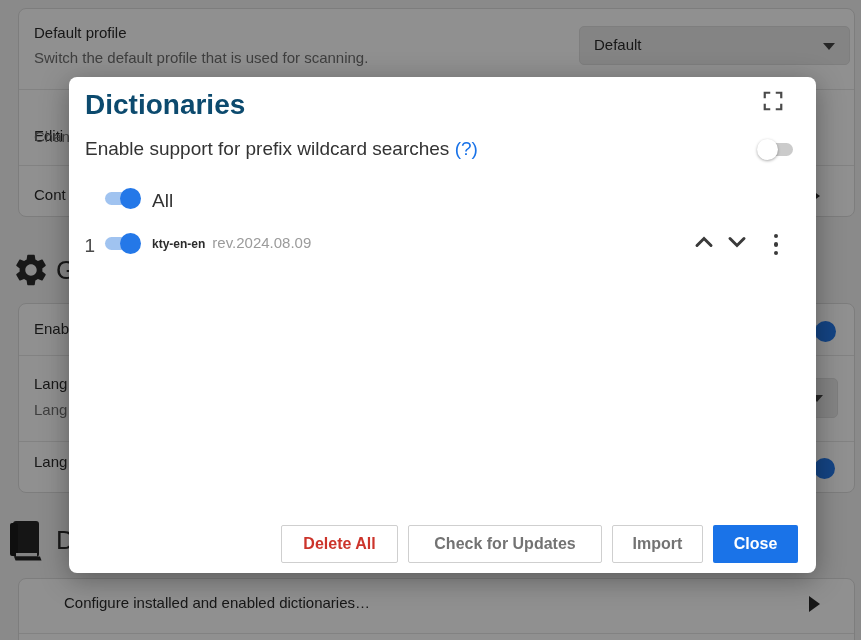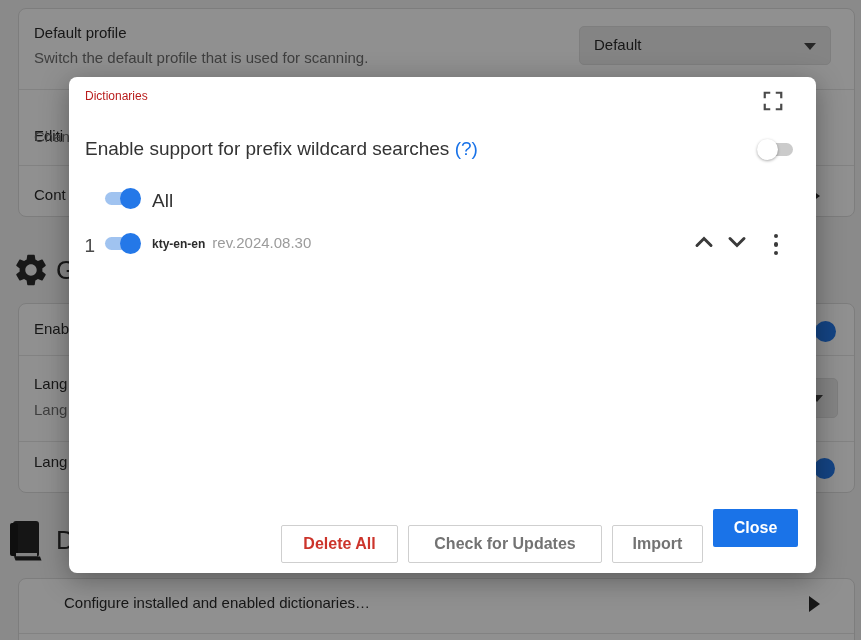--- a/index.html
+++ b/index.html
@@ -29,21 +29,21 @@
   .toggle .thumb { position:absolute; top:0; width:21px; height:21px; border-radius:50%; }
   .toggle.on  .track { background:#a0c3f0; }
   .toggle.on  .thumb { left:17px; background:#2478e8; }
   .toggle.off .track { background:#cbcbcb; }
   .toggle.off .thumb { left:0; background:#ffffff; box-shadow:0 1px 3px rgba(0,0,0,0.35); }
 
   
   .overlay { position:absolute; inset:0; background:rgba(0,0,0,0.43); z-index:5; }
   .modal { position:absolute; left:69px; top:77px; width:747px; height:496px; background:#ffffff;
            border-radius:8px; box-shadow:0 6px 28px rgba(0,0,0,0.35); z-index:10; }
-  .modal-title { position:absolute; left:16px; top:12px; font-size:12px; color:#b91c1c; }
+  .modal-title { position:absolute; left:16px; top:12px; font-size:28px; color:#0c4a6e;font-weight:bold; }
   .icon-btn { position:absolute; background:none; border:none; cursor:pointer; padding:0; }
   .m-label { font-size:19px; color:#333333; }
   .link { color:#1a73e8; }
   .dict-name { font-size:12px; font-weight:bold; color:#2b2b2b; }
   .dict-rev { font-size:15px; color:#9b9b9b; margin-left:7px; }
   .kebab-dot { display:block; width:4.5px; height:4.5px; border-radius:50%; background:#3a3a3a; margin:4px auto 0; }
   .kebab-dot:first-child { margin-top:1px; }
 
   .btn { position:absolute; height:38px; border-radius:2px; border:1px solid #cfcfcf; background:#ffffff;
          font-family:Liberation Sans, sans-serif; font-size:16px; font-weight:bold; cursor:pointer; }
@@ -55,21 +55,21 @@
 <body>
 
 <div class="page">
 
   <div class="card" style="left:18px; top:8px; width:837px; height:209px;">
     <div class="divider" style="top:80px;"></div>
     <div class="divider" style="top:156px;"></div>
 
     <span class="row-title" style="left:15px; top:15px;">Default profile</span>
     <span class="row-desc" style="left:15px; top:40px;">Switch the default profile that is used for scanning.</span>
-    <div class="select" style="left:560px; top:17px; width:252px; height:39px;text-align:right;">
+    <div class="select" style="left:560px; top:17px; width:271px; height:39px;text-align:right;">
       <span class="sel-val">Default</span>
       <span class="caret-down"></span>
     </div>
 
     <span class="row-title" style="left:15px; top:94px;margin-top:24px;">Editi</span>
     <span class="row-desc" style="left:15px; top:119px;">Chan</span>
 
     <span class="row-title" style="left:15px; top:177px;">Cont</span>
     <span class="chev-right" style="left:790px; top:179px;"></span>
   </div>
@@ -139,21 +139,21 @@
       <span class="thumb"></span>
     </div>
     <span class="m-label abs" style="left:83px; top:113px;">All</span>
 
     <span class="m-label abs" style="left:10px; top:158px; width:16px; text-align:right; color:#4a4a4a;">1</span>
     <div class="toggle on" style="left:34px; top:156px;">
       <span class="track"></span>
       <span class="thumb"></span>
     </div>
     <span class="abs" style="left:83px; top:157px; white-space:nowrap;">
-      <span class="dict-name">kty-en-en</span><span class="dict-rev">rev.2024.08.30</span>
+      <span class="dict-name">kty-en-en</span><span class="dict-rev">rev.2024.08.09</span>
     </span>
 
     <button class="icon-btn" style="left:622px; top:153px; width:26px; height:26px;">
       <svg width="24" height="24" viewBox="0 0 24 24">
         <polyline points="5,15.5 12,8.5 19,15.5" fill="none" stroke="#3a3a3a" stroke-width="3" stroke-linecap="round"></polyline>
       </svg>
     </button>
     <button class="icon-btn" style="left:655px; top:153px; width:26px; height:26px;">
       <svg width="24" height="24" viewBox="0 0 24 24">
         <polyline points="5,8.5 12,15.5 19,8.5" fill="none" stroke="#3a3a3a" stroke-width="3" stroke-linecap="round"></polyline>
@@ -161,16 +161,16 @@
     </button>
     <button class="icon-btn" style="left:696px; top:154px; width:22px; height:26px;">
       <span>
         <span class="kebab-dot"></span><span class="kebab-dot"></span><span class="kebab-dot"></span>
       </span>
     </button>
 
     <button class="btn btn-danger" style="left:212px; top:448px; width:117px;">Delete All</button>
     <button class="btn btn-blue" style="left:339px; top:448px; width:194px;">Check for Updates</button>
     <button class="btn btn-blue" style="left:543px; top:448px; width:91px;">Import</button>
-    <button class="btn btn-primary" style="left:644px; top:432px; width:85px;">Close</button>
+    <button class="btn btn-primary" style="left:644px; top:448px; width:85px;">Close</button>
   </div>
 
 </div>
 
 </body></html>

